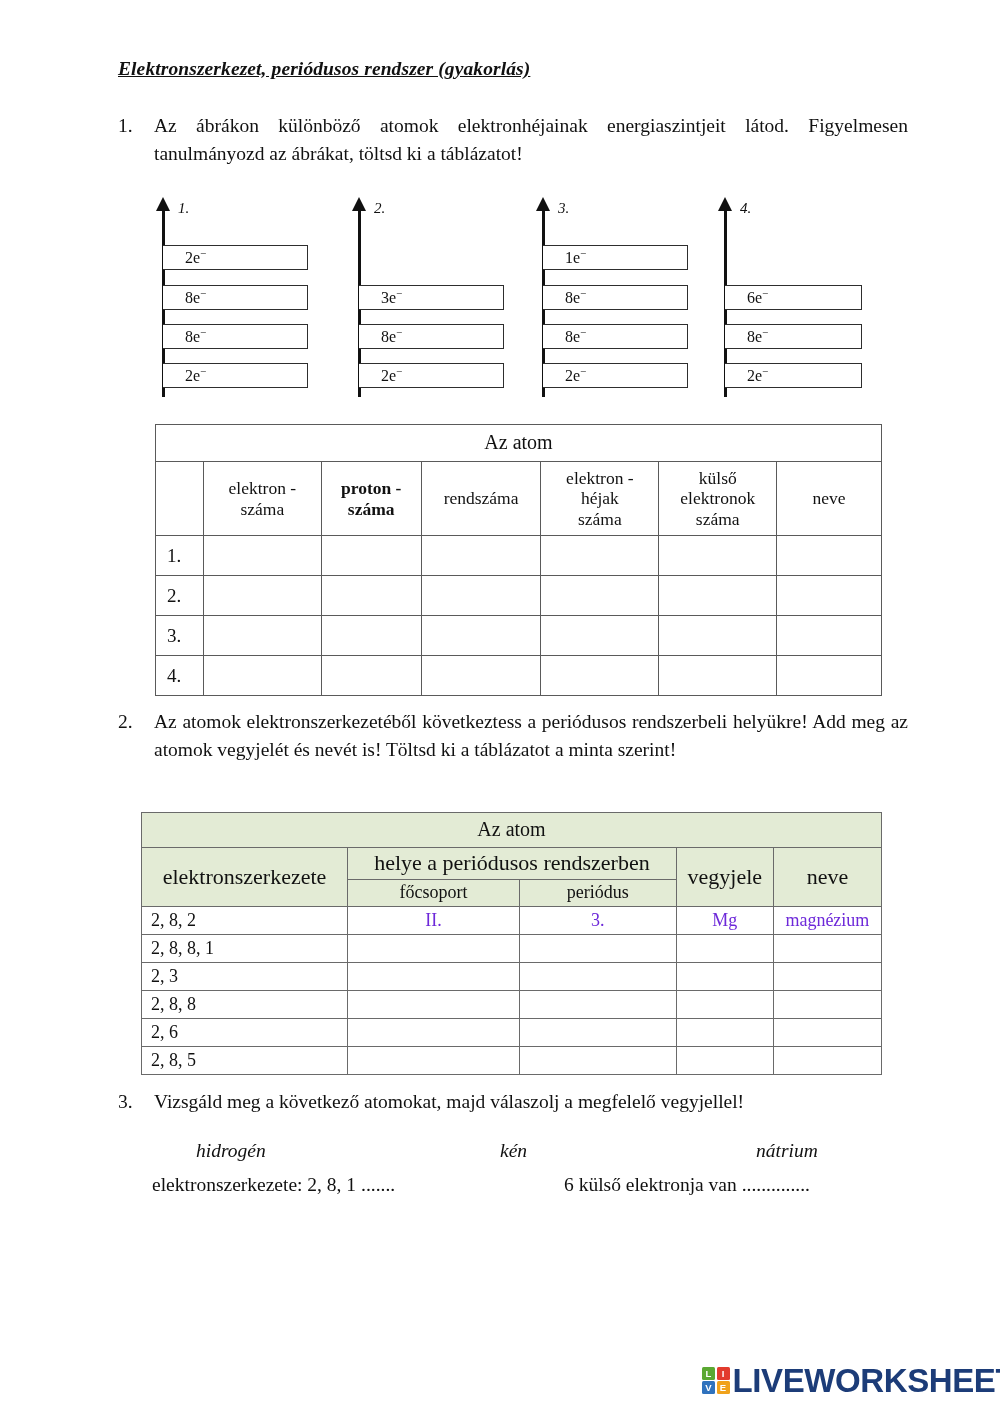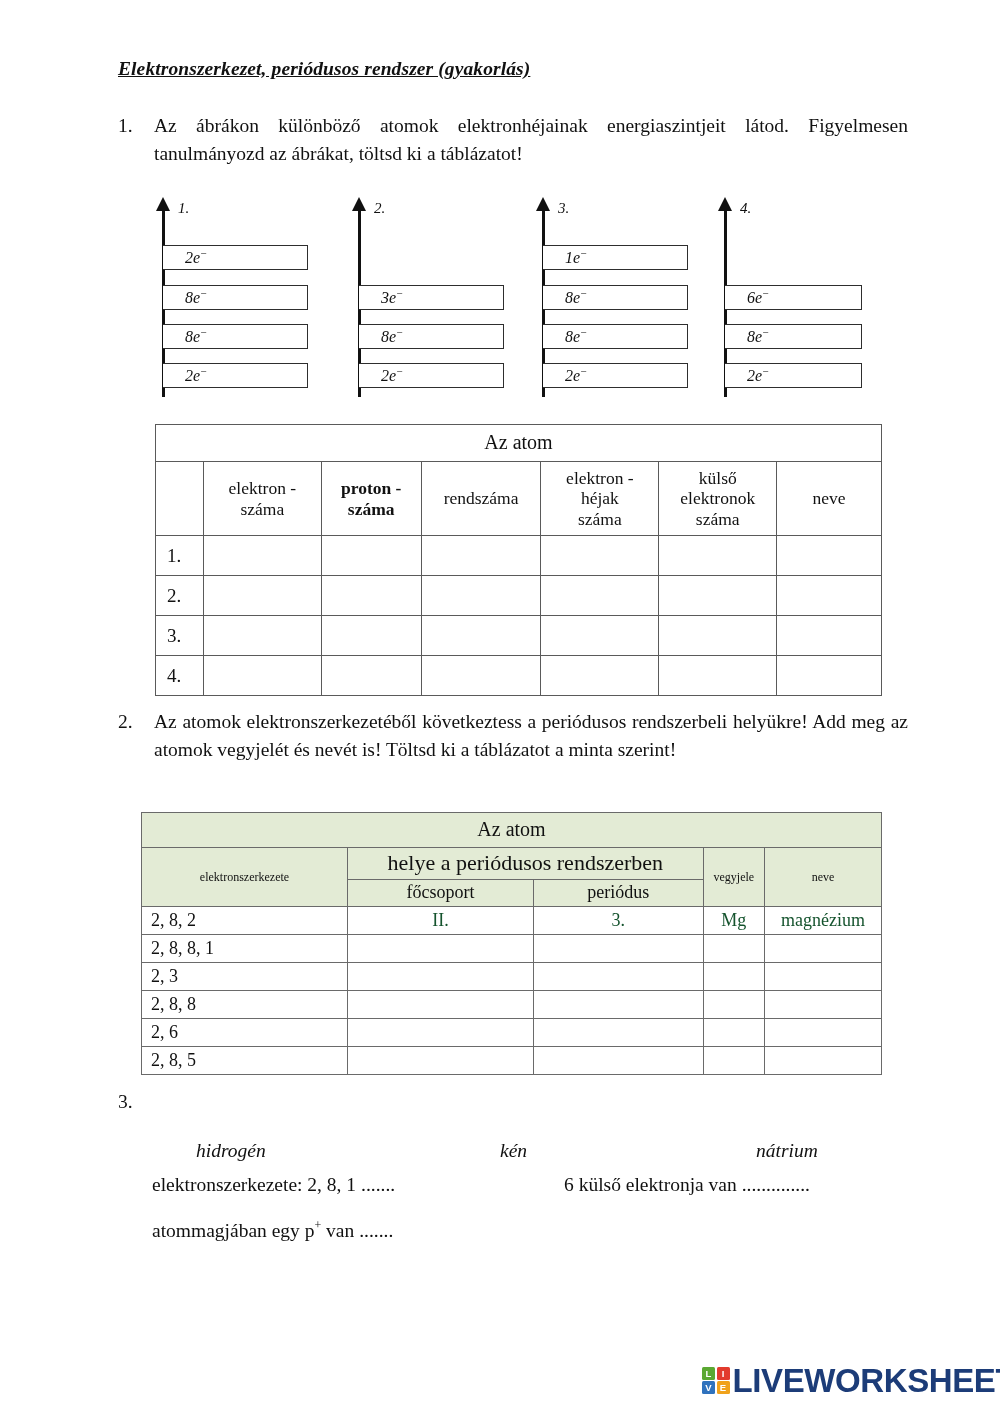--- a/index.html
+++ b/index.html
@@ -100,21 +100,20 @@
     height: 25px;
     border: 1.6px solid #2e2e2e;
     border-left: none;
     background: #fff;
     display: flex;
     align-items: center;
   }
   .shell span {
     padding-left: 22px;
     font-size: 16px;
-    font-style: italic;
     white-space: nowrap;
   }
   .shell span sup {
     font-size: 11px;
     vertical-align: super;
   }
 
   
   #table-atom-1 {
     position: absolute;
@@ -166,29 +165,29 @@
     font-weight: normal;
     padding: 1px 3px;
   }
   #table-atom-2 thead th { background: #e3ebd5; }
   #table-atom-2 .tbl-title {
     font-size: 20px;
     padding: 5px 0 6px 0;
   }
   #table-atom-2 .sub-span { font-size: 22px; padding: 2px 0 3px 0; }
   #table-atom-2 .sub-head  { font-size: 18px; padding: 2px 0 3px 0; }
-  #table-atom-2 .side-head { font-size: 12px; }
+  #table-atom-2 .side-head { font-size: 22px; }
   #table-atom-2 tbody tr { height: 16px; }
   #table-atom-2 tbody td { height: 28px; }
   #table-atom-2 .conf-cell {
     text-align: left;
     padding-left: 9px;
     width: 206px;
   }
-  .sample-green { color: #14532d; }
+  .sample-green { color: #6d28d9; }
 
   
   .ex3-area {
     position: absolute;
     left: 152px;
     top: 1140px;
     width: 780px;
     font-size: 19.5px;
   }
   .ex3-words {
@@ -453,35 +452,35 @@
         <td></td>
         <td></td>
         <td></td>
         <td></td>
       </tr>
     </tbody>
 </table>
 
 <div class="exercise" id="exercise-3">
   <div class="ex-num">3.</div>
+  <div class="ex-body nojust">Vizsgáld meg a következő atomokat, majd válaszolj a megfelelő vegyjellel!</div>
 </div>
 
 <div class="ex3-area">
   <div class="ex3-words">
     <span class="w w1">hidrogén</span>
     <span class="w w2">kén</span>
     <span class="w w3">nátrium</span>
   </div>
   <div class="ex3-rows" id="ex3-rows">
       <div class="ex3-line">
         <div class="c1">elektronszerkezete: 2, 8, 1 <span>.......</span></div>
         <div class="c2">6 külső elektronja van <span>..............</span></div>
       </div>
       <div class="ex3-line">
-        <div class="c1">atommagjában egy p<sup>+</sup> van <span>.......</span></div>
       </div>
     </div>
 </div>
 
 <div class="footer-logo">
   <div class="logo-tiles">
     <div class="tile-l">L</div>
     <div class="tile-i">I</div>
     <div class="tile-v">V</div>
     <div class="tile-e">E</div>

